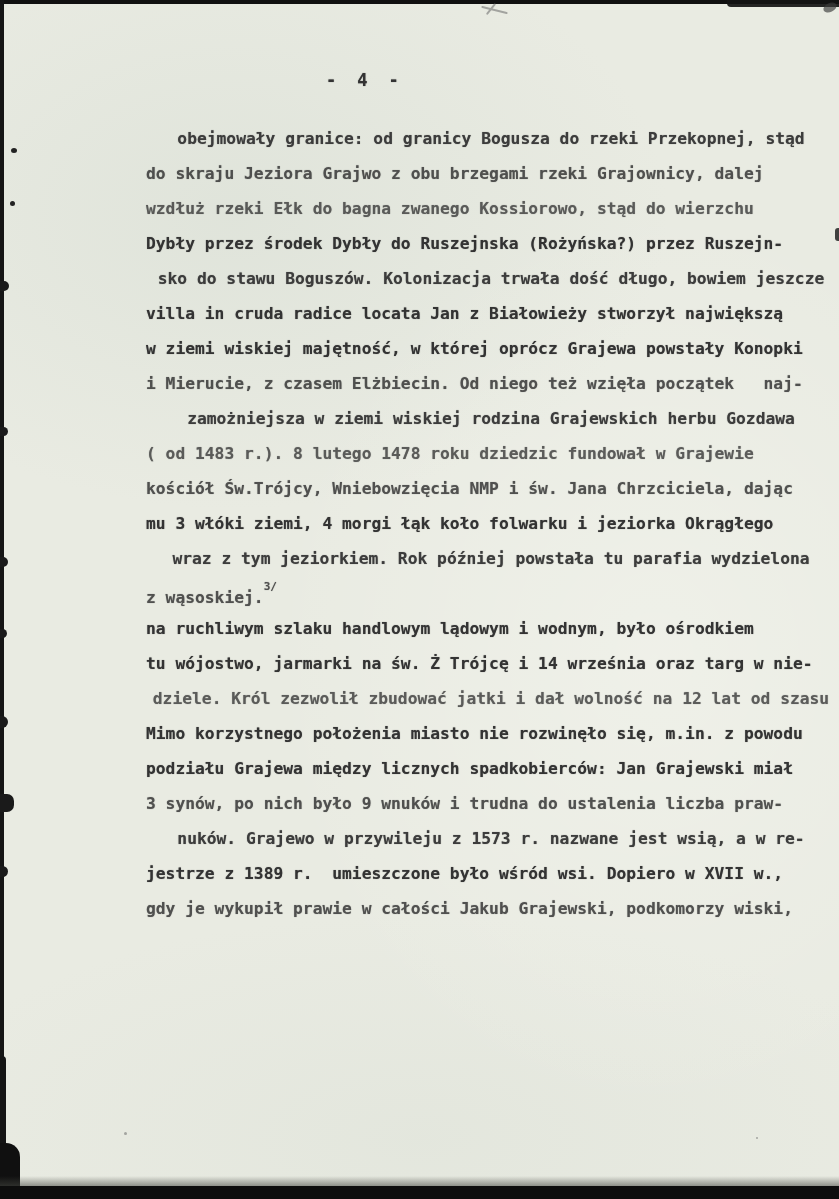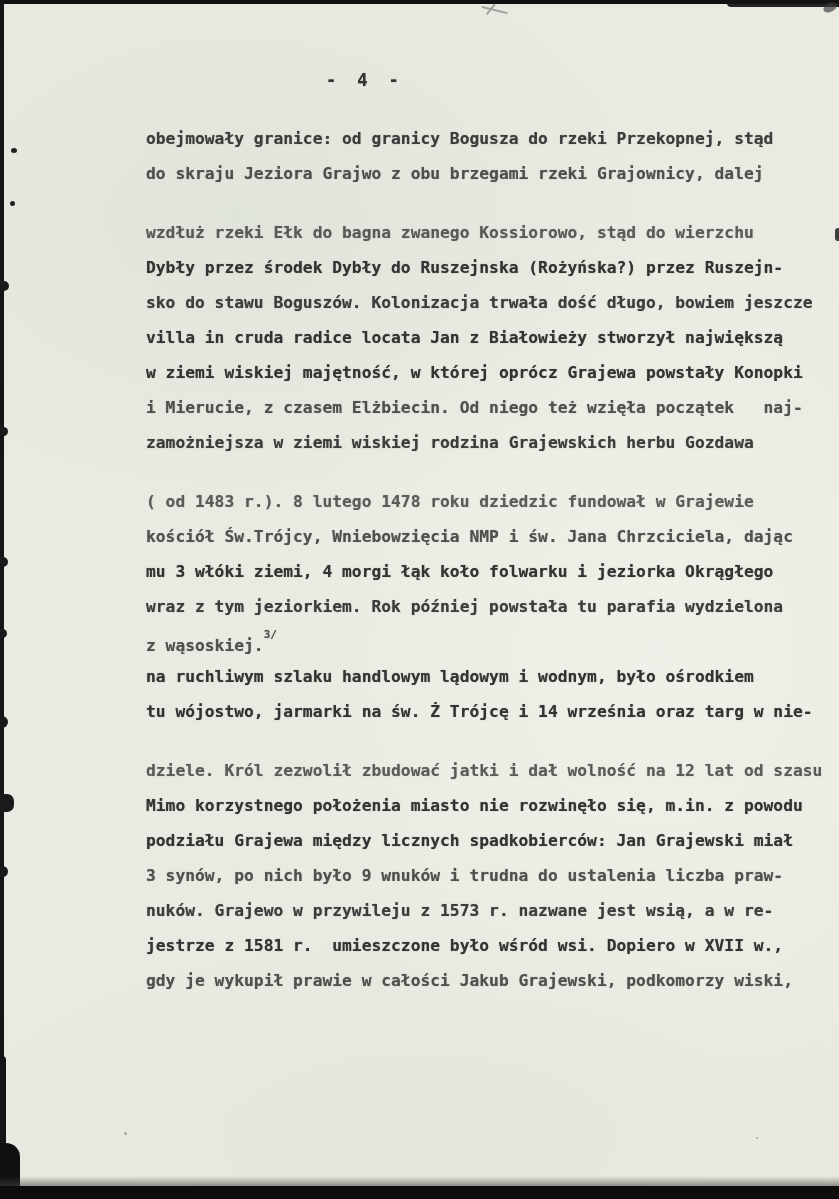--- a/index.html
+++ b/index.html
@@ -34,22 +34,22 @@
     color:var(--ink);
     font-size:16.3px;font-weight:bold;
     filter:blur(.22px);
   }
   .line{
     height:35px;line-height:35px;
     white-space:pre;
     text-shadow:0 0 1px rgba(40,40,40,.55);
   }
   .line:nth-child(3n+2){opacity:.84;}
-  .line:nth-child(4n+1){opacity:.95;}
-  .line:nth-child(7n+3){opacity:.78;margin-top:24px;}
+  .line:nth-child(4n+1){opacity:.95;text-align:center;}
+  .line:nth-child(7n+3){opacity:.78;}
   .line.indent{padding-left:88px;}
   .line sup{font-size:11px;position:relative;top:-7px;letter-spacing:0;}
   
   .art{position:absolute;}
   .top-band{left:0;top:0;width:100%;height:4px;background:#101010;}
   .top-band-right{right:0;top:0;width:112px;height:7px;background:#141414;border-radius:0 0 0 4px;opacity:.92;}
   .corner-smudge{right:2px;top:3px;width:14px;height:9px;background:#3a3a3a;opacity:.65;border-radius:50%;transform:rotate(-25deg);}
   .left-strip{left:0;top:0;width:4px;height:100%;background:#151515;}
   .blob{left:0;background:#1a1a1a;border-radius:0 7px 7px 0;}
   .dot{background:#222;border-radius:50%;}
@@ -90,21 +90,21 @@
       <div class="line"><span>mu 3 włóki ziemi, 4 morgi łąk koło folwarku i jeziorka Okrągłego</span></div>
       <div class="line"><span>wraz z tym jeziorkiem. Rok później powstała tu parafia wydzielona</span></div>
       <div class="line"><span>z wąsoskiej.</span><sup>3/</sup></div>
       <div class="line"><span>na ruchliwym szlaku handlowym lądowym i wodnym, było ośrodkiem</span></div>
       <div class="line"><span>tu wójostwo, jarmarki na św. Ż Trójcę i 14 września oraz targ w nie-</span></div>
       <div class="line"><span>dziele. Król zezwolił zbudować jatki i dał wolność na 12 lat od szasu</span></div>
       <div class="line"><span>Mimo korzystnego położenia miasto nie rozwinęło się, m.in. z powodu</span></div>
       <div class="line"><span>podziału Grajewa między licznych spadkobierców: Jan Grajewski miał</span></div>
       <div class="line"><span>3 synów, po nich było 9 wnuków i trudna do ustalenia liczba praw-</span></div>
       <div class="line"><span>nuków. Grajewo w przywileju z 1573 r. nazwane jest wsią, a w re-</span></div>
-      <div class="line"><span>jestrze z 1581 r.  umieszczone było wśród wsi. Dopiero w XVII w.,</span></div>
+      <div class="line"><span>jestrze z 1389 r.  umieszczone było wśród wsi. Dopiero w XVII w.,</span></div>
       <div class="line"><span>gdy je wykupił prawie w całości Jakub Grajewski, podkomorzy wiski,</span></div>
     </div>
 
   <div class="art top-band"></div>
   <div class="art top-band-right"></div>
   <div class="art corner-smudge"></div>
   <div class="art pencil-mark">
       <i></i>
       <i></i>
     </div>

